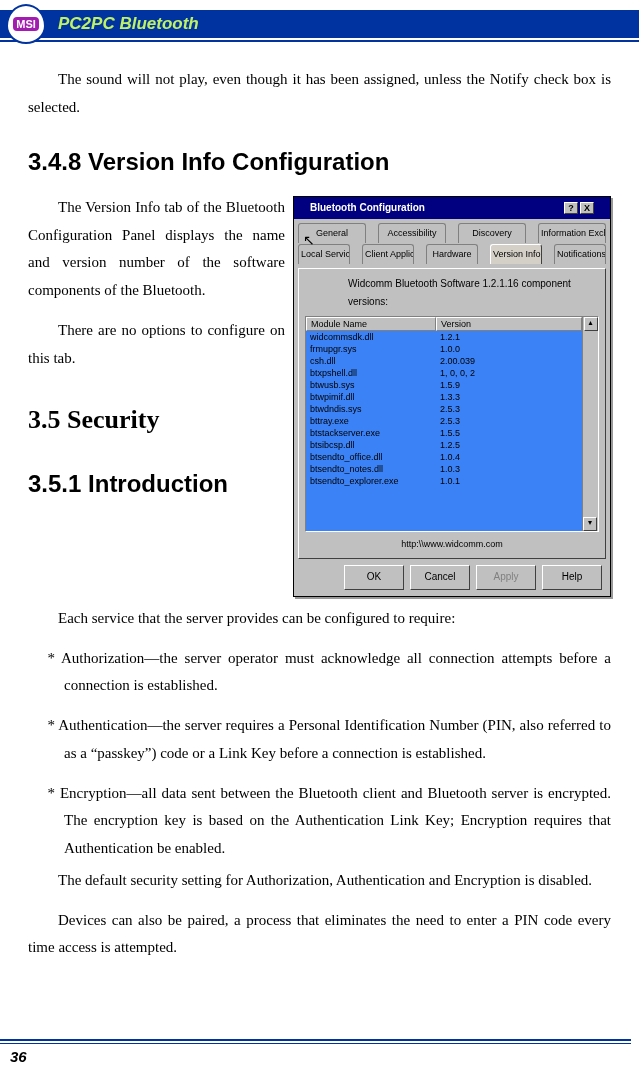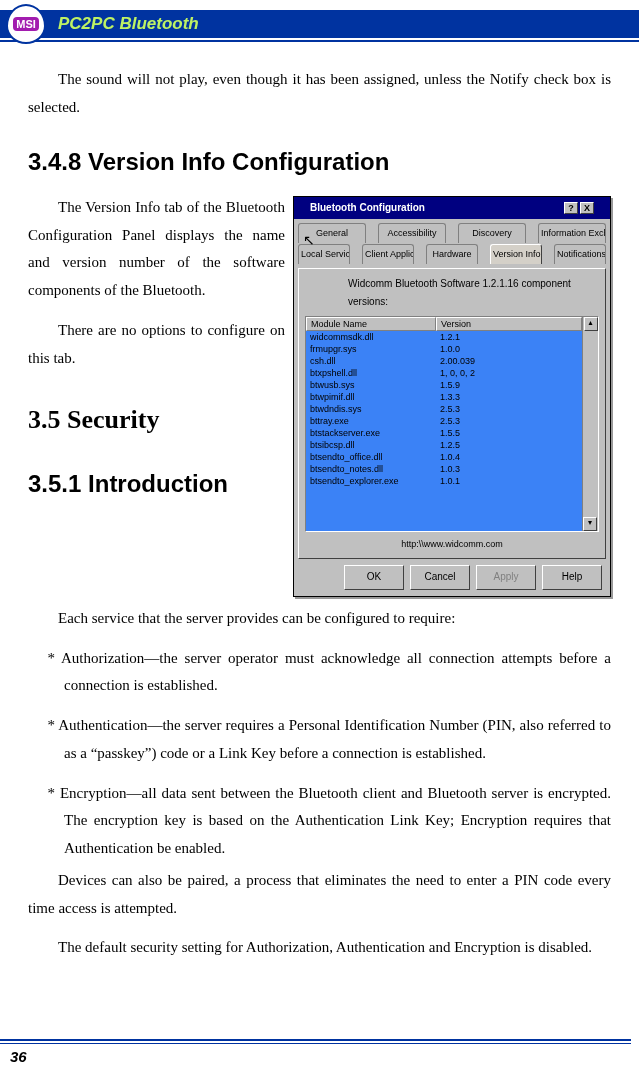--- a/index.html
+++ b/index.html
@@ -363,22 +363,22 @@
 
   <h2 class="h2">3.5 Security</h2>
   <h3 class="h3">3.5.1  Introduction</h3>
 
   <div class="clear"></div>
 
   <p class="para para-indent" style="margin-bottom:6px;">Each service that the server provides can be configured to require:</p>
   <p class="bullet">* Authorization—the server operator must acknowledge all connection attempts before a connection is established.</p>
   <p class="bullet">* Authentication—the server requires a Personal Identification Number (PIN, also referred to as a “passkey”) code or a Link Key before a connection is established.</p>
   <p class="bullet">* Encryption—all data sent between the Bluetooth client and Bluetooth server is encrypted. The encryption key is based on the Authentication Link Key; Encryption requires that Authentication be enabled.</p>
+  <p class="para para-indent">The default security setting for Authorization, Authentication and Encryption is disabled.</p>
   <p class="para para-indent">Devices can also be paired, a process that eliminates the need to enter a PIN code every time access is attempted.</p>
-  <p class="para para-indent">The default security setting for Authorization, Authentication and Encryption is disabled.</p>
 </div>
 
 <div class="cursor">↖</div>
 
 <div class="footer">
   <div class="footer-line1"></div>
   <div class="footer-line2"></div>
   <div class="page-num">36</div>
 </div>
 

